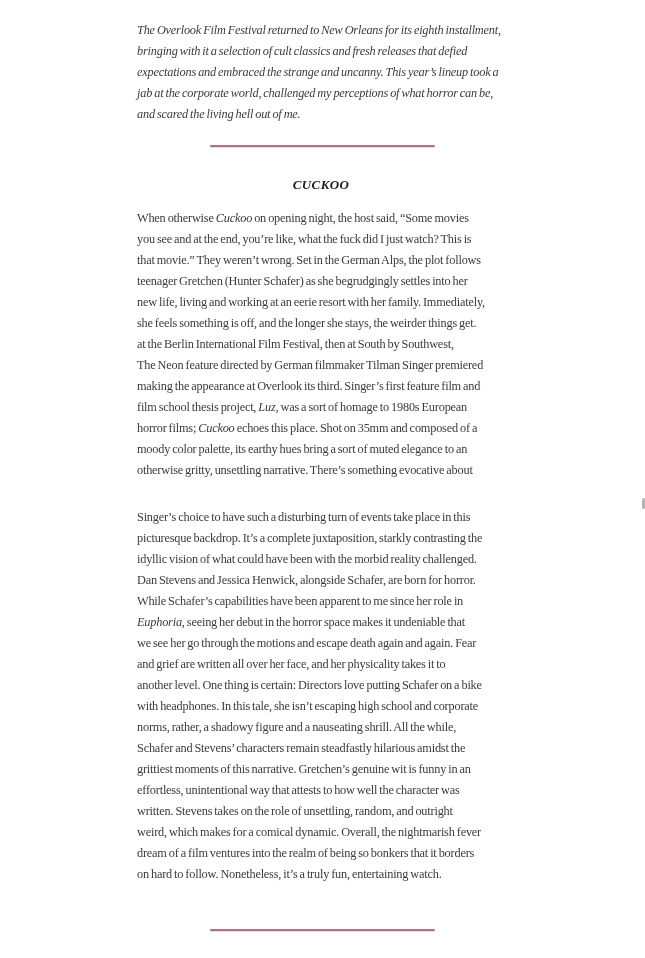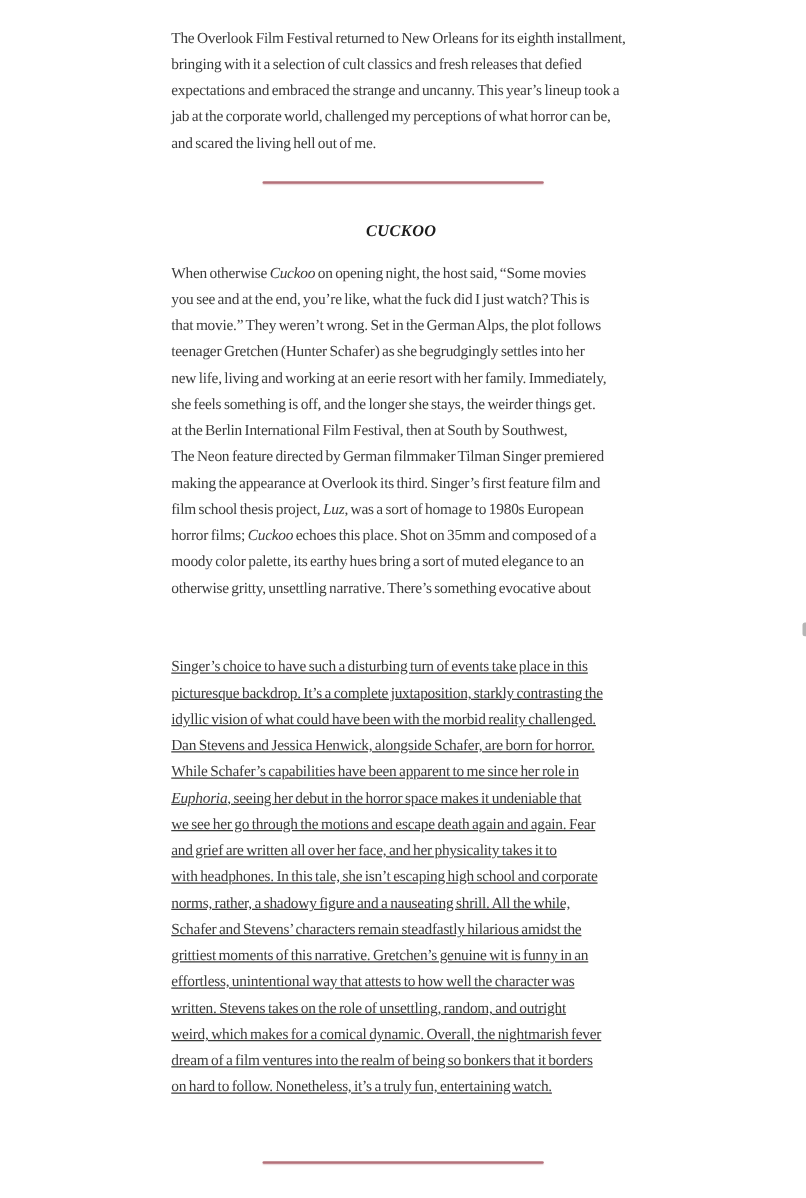--- a/index.html
+++ b/index.html
@@ -16,23 +16,23 @@
     position: absolute;
     left: 137px;
     width: 368px;
     font-size: 12.3px;
     line-height: 21px;
     letter-spacing: -0.2px;
     word-spacing: -0.8px;
     color: #3b3b3b;
   }
   .textblock .line { white-space: nowrap; height: 21px; }
-  .intro { top: 20px; }
+  .intro { top: 20px; font-style: italic; }
   .para1 { top: 208px; }
-  .para2 { top: 523px; text-decoration: underline; }
+  .para2 { top: 507px; }
   .it { font-style: italic; }
   .divider {
     position: absolute;
     left: 210px;
     width: 225px;
     height: 2px;
     border-radius: 1px;
     box-shadow: 0 1px 1px rgba(196, 140, 148, 0.35);
   }
   .divider-top { top: 145px; }
@@ -95,20 +95,21 @@
 
   <div class="textblock para2">
       <div class="line"><span>Singer’s choice to have such a disturbing turn of events take place in this</span></div>
       <div class="line"><span>picturesque backdrop. It’s a complete juxtaposition, starkly contrasting the</span></div>
       <div class="line"><span>idyllic vision of what could have been with the morbid reality challenged.</span></div>
       <div class="line"><span>Dan Stevens and Jessica Henwick, alongside Schafer, are born for horror.</span></div>
       <div class="line"><span>While Schafer’s capabilities have been apparent to me since her role in</span></div>
       <div class="line"><span class="it">Euphoria</span><span>, seeing her debut in the horror space makes it undeniable that</span></div>
       <div class="line"><span>we see her go through the motions and escape death again and again. Fear</span></div>
       <div class="line"><span>and grief are written all over her face, and her physicality takes it to</span></div>
+      <div class="line"><span>another level. One thing is certain: Directors love putting Schafer on a bike</span></div>
       <div class="line"><span>with headphones. In this tale, she isn’t escaping high school and corporate</span></div>
       <div class="line"><span>norms, rather, a shadowy figure and a nauseating shrill. All the while,</span></div>
       <div class="line"><span>Schafer and Stevens’ characters remain steadfastly hilarious amidst the</span></div>
       <div class="line"><span>grittiest moments of this narrative. Gretchen’s genuine wit is funny in an</span></div>
       <div class="line"><span>effortless, unintentional way that attests to how well the character was</span></div>
       <div class="line"><span>written. Stevens takes on the role of unsettling, random, and outright</span></div>
       <div class="line"><span>weird, which makes for a comical dynamic. Overall, the nightmarish fever</span></div>
       <div class="line"><span>dream of a film ventures into the realm of being so bonkers that it borders</span></div>
       <div class="line"><span>on hard to follow. Nonetheless, it’s a truly fun, entertaining watch.</span></div>
     </div>

